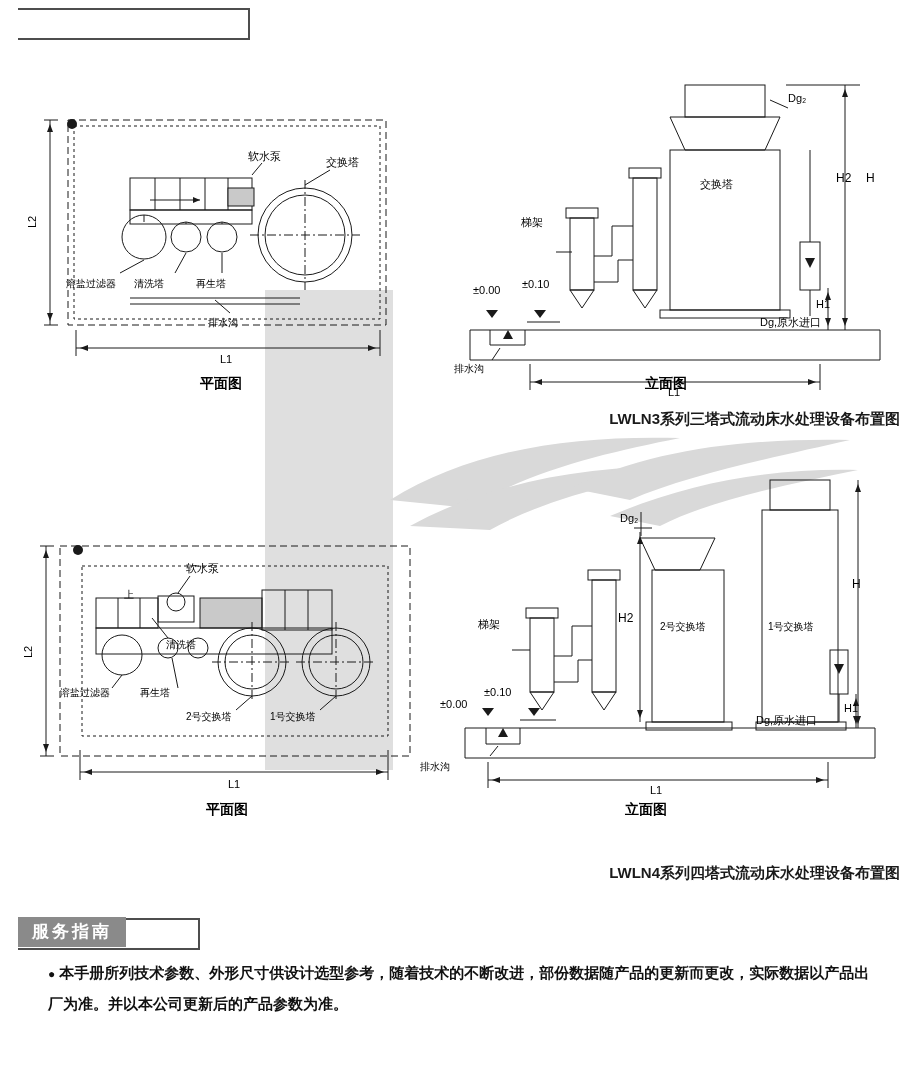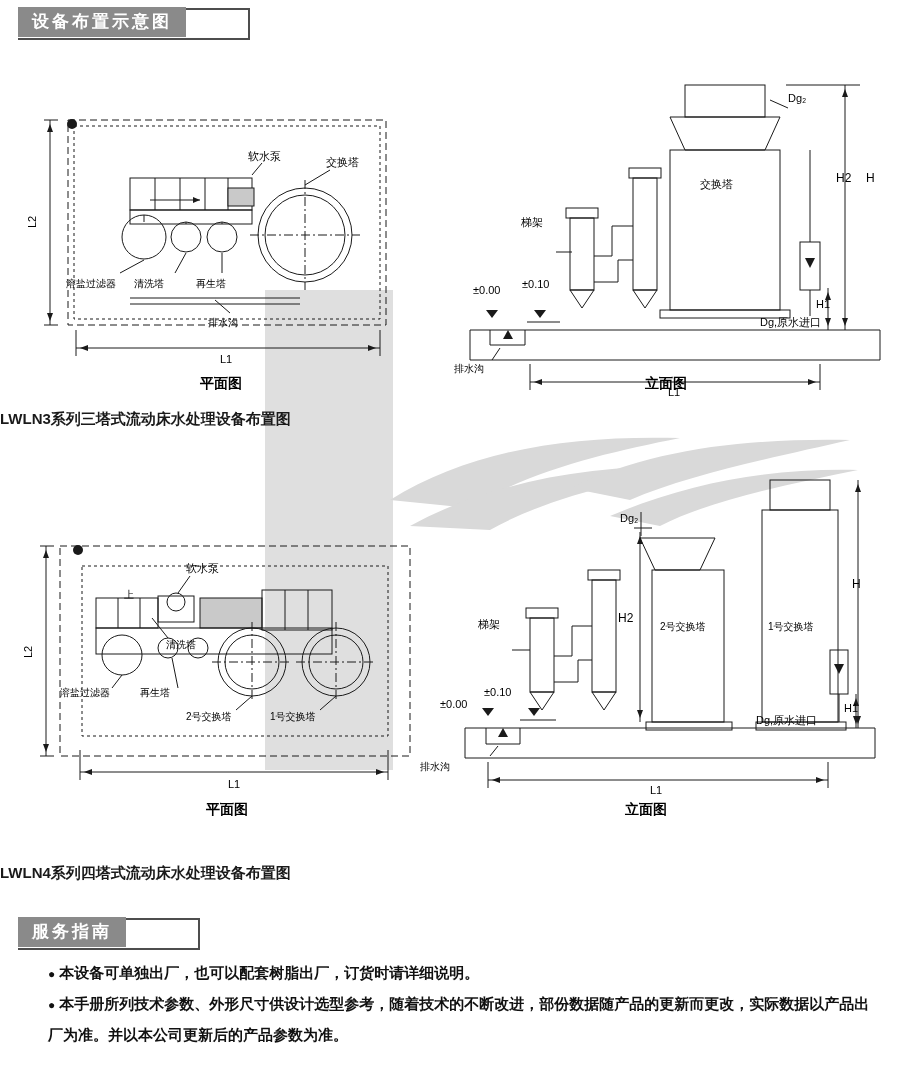--- a/index.html
+++ b/index.html
@@ -32,21 +32,21 @@
   }
   #hdr-layout{left:18px;top:8px;width:230px;}
   #hdr-layout .bar{width:230px;}
   #hdr-layout .tail{left:212px;width:18px;}
   #hdr-service{left:18px;top:918px;width:180px;text-align:center;}
   #hdr-service .bar{width:180px;}
   #hdr-service .tail{left:162px;width:18px;}
 
   
   .fig-caption{
-    position:absolute;width:100%;text-align:left;
+    position:absolute;width:100%;text-align:right;
     font-size:15px;font-weight:bold;color:#1a1a1a;
   }
   #cap-lwln3{top:410px;left:0;}
   #cap-lwln4{top:836px;left:0;margin-top:28px;}
 
   
   #service-notes{
     position:absolute;left:30px;top:958px;width:845px;
     font-size:15px;font-weight:bold;line-height:30px;color:#111;
   }
@@ -69,21 +69,20 @@
     <path d="M10,70 C90,20 190,5 300,8 C230,22 150,40 90,78 Z"></path>
     <path d="M30,96 C110,52 210,34 320,36 C250,50 170,66 110,100 Z"></path>
     <path d="M190,58 C270,20 360,8 470,10 C400,26 310,44 250,70 Z"></path>
     <path d="M230,86 C310,52 390,38 478,40 C410,54 330,70 280,96 Z"></path>
   </g>
 </svg>
 
 <div class="ribbon" id="hdr-layout">
   <div class="bar"></div>
   <div class="tail"></div>
-  <div class="tag">设备布置示意图</div>
 </div>
 
 <div class="drawing" id="fig1" style="left:0;top:30px;">
 <svg width="900" height="380" viewBox="0 0 900 380">
   <g stroke="#1a1a1a" fill="none" stroke-width="1">
 
     <rect x="68" y="90" width="318" height="205" stroke-dasharray="7,4"></rect>
     <rect x="74" y="96" width="306" height="193" stroke-dasharray="3,3"></rect>
     <circle cx="72" cy="94" r="5" fill="#1a1a1a" stroke="none"></circle>
 
@@ -355,19 +354,16 @@
 
 <div class="fig-caption" id="cap-lwln4">LWLN4系列四塔式流动床水处理设备布置图</div>
 
 <div class="ribbon" id="hdr-service">
   <div class="bar"></div>
   <div class="tail"></div>
   <div class="tag">服务指南</div>
 </div>
 
 <div id="service-notes">
-  <div class="note note-1">
-    <span class="dot">●</span><span>本设备可单独出厂，也可以配套树脂出厂，订货时请详细说明。</span>
-  </div>
   <div class="note note-2">
     <span class="dot">●</span><span>本手册所列技术参数、外形尺寸供设计选型参考，随着技术的不断改进，部份数据随产品的更新而更改，实际数据以产品出厂为准。并以本公司更新后的产品参数为准。</span>
   </div>
 </div>
 
 </body></html>

